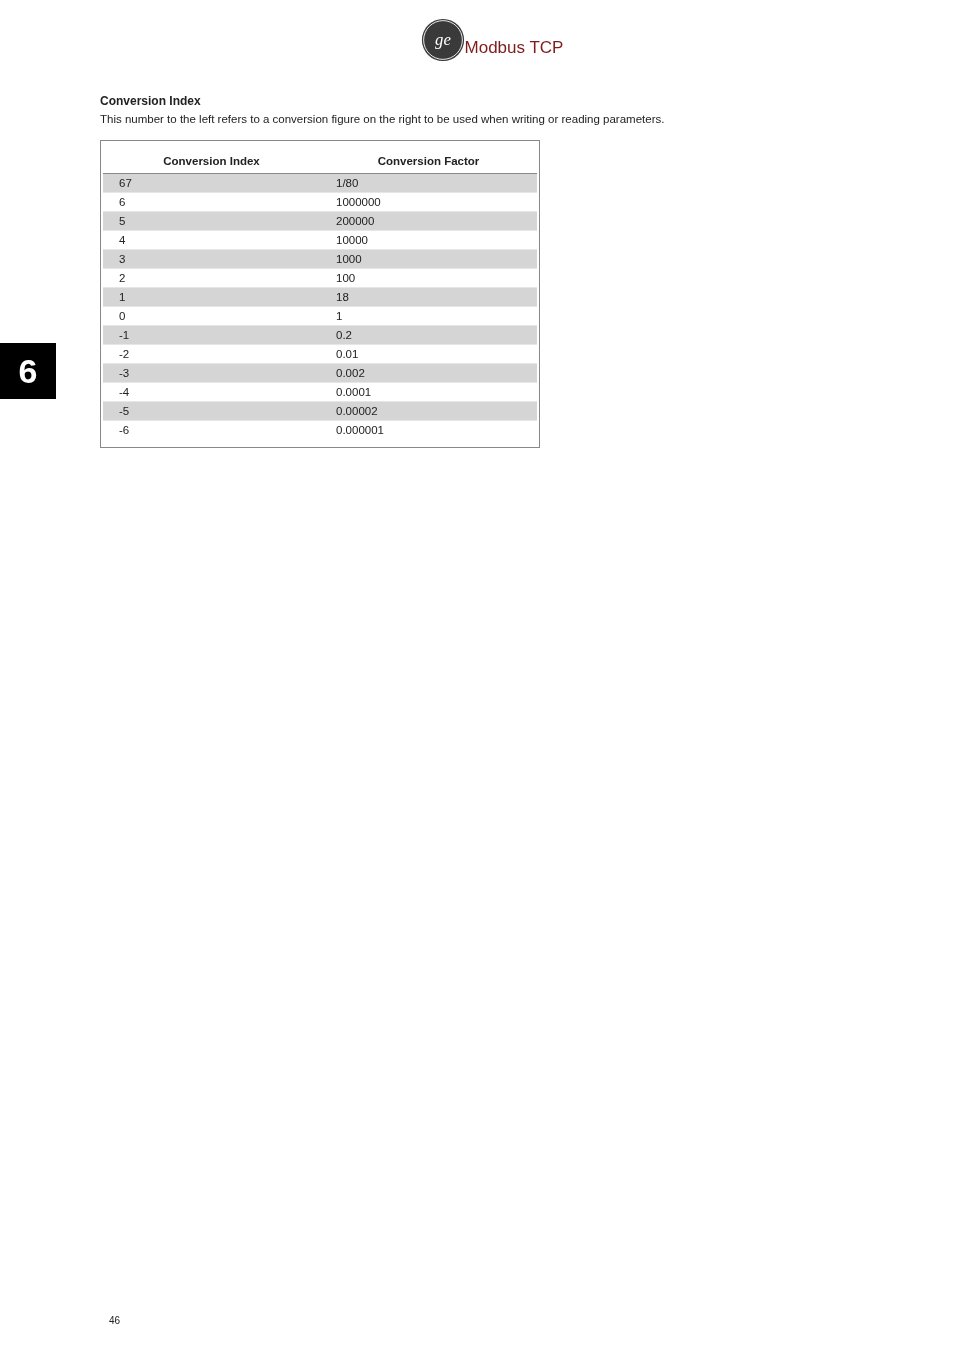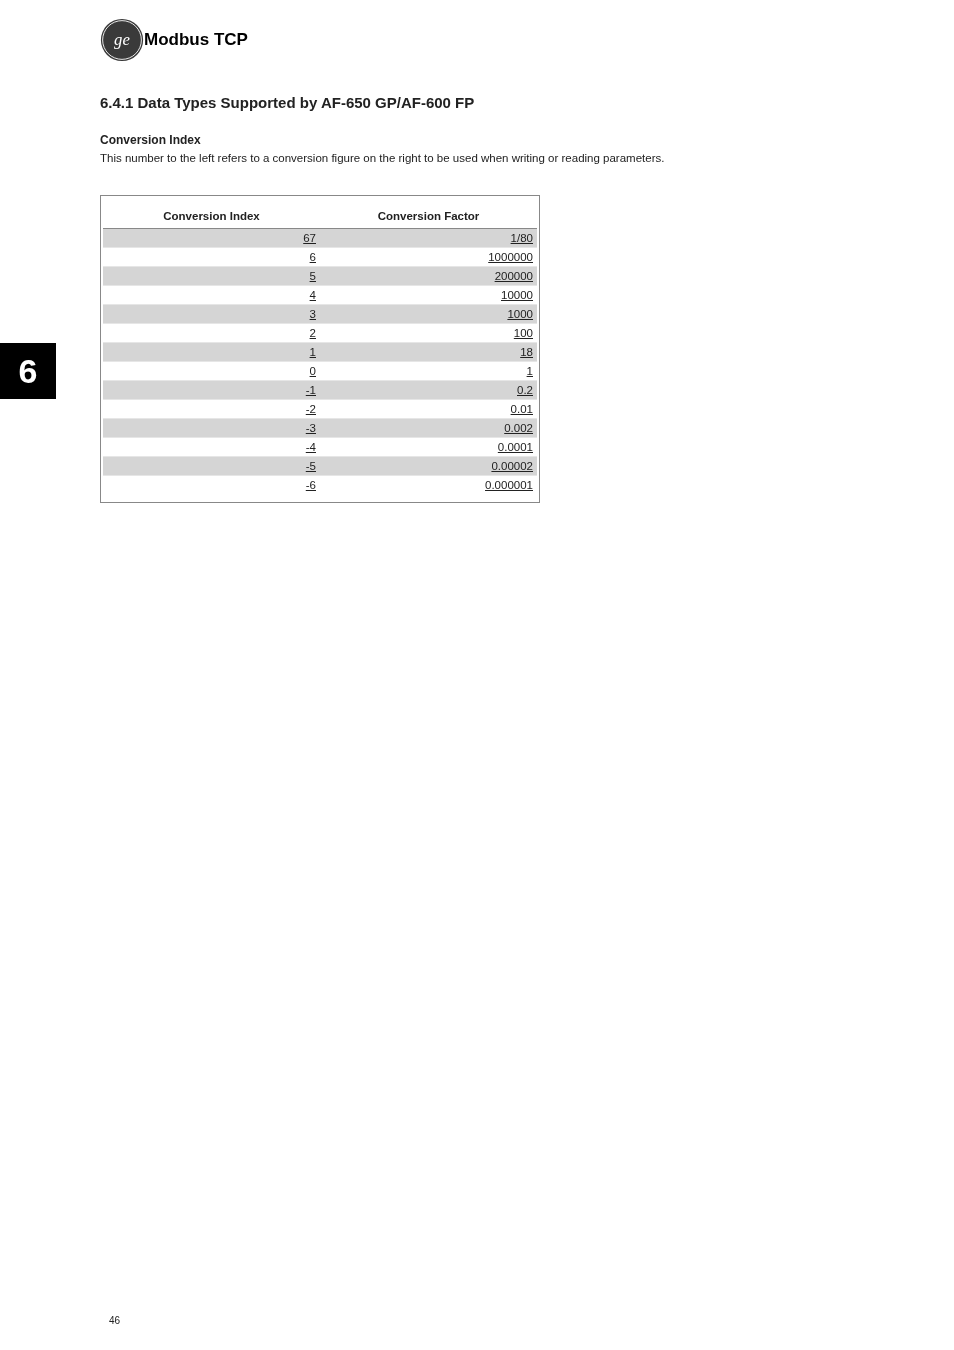--- a/index.html
+++ b/index.html
@@ -6,33 +6,32 @@
   html, body {
     width: 954px;
     height: 1350px;
     font-family: Arial, Helvetica, sans-serif;
     background: #fff;
     color: #222;
     position: relative;
   }
   .header {
     display: flex;
-    justify-content: flex-start;
+    justify-content: center;
     align-items: flex-start;
     padding: 18px 70px 0 100px;
   }
   .logo-wrap {
     width: 44px;
     height: 44px;
   }
   .header-title {
-    color: #000000;
+    color: #7f1d1d;
     font-size: 17px;
-    margin-top: 12px;
-    font-weight: bold;
+    margin-top: 20px;
   }
   .section-tab {
     position: absolute;
     left: 0;
     top: 343px;
     width: 56px;
     height: 56px;
     background: #000;
     color: #fff;
     font-size: 34px;
@@ -55,44 +54,43 @@
     margin-bottom: 22px;
   }
   h3.para-head {
     font-size: 12px;
     font-weight: bold;
     margin-bottom: 4px;
   }
   p.para {
     font-size: 11.5px;
     line-height: 1.35;
-    margin-bottom: 28px;
+    margin-bottom: 12px;
   }
   .table-wrap {
     border: 1px solid #888;
     width: 440px;
     padding: 10px 2px 8px 2px;
   }
   table.conv {
     width: 100%;
     border-collapse: collapse;
     font-size: 11.5px;
   }
   table.conv th {
     font-weight: bold;
     text-align: center;
     padding: 4px 0 6px 0;
     border-bottom: 1px solid #888;
   }
   table.conv th:first-child { width: 50%; }
   table.conv td {
-    text-align: right;
-    padding: 3px 4px;
+    text-align: left;
+    padding: 3px 16px;
     border-bottom: 1px solid #e6e6e6;
-    text-decoration: underline;
   }
   table.conv tbody tr.shade td {
     background: #d5d5d5;
   }
   table.conv tbody tr:last-child td {
     border-bottom: none;
   }
   .page-num {
     position: absolute;
     bottom: 24px;
@@ -111,21 +109,20 @@
       <circle cx="50" cy="50" r="44" fill="none" stroke="#fff" stroke-width="2"></circle>
       <text x="50" y="62" text-anchor="middle" font-family="Georgia, serif" font-style="italic" font-size="38" fill="#fff">ge</text>
     </svg>
   </div>
   <div class="header-title">Modbus TCP</div>
 </div>
 
 <div class="section-tab">6</div>
 
 <div class="content">
-  <h2 class="subheading">6.4.1  Data Types Supported by AF-650 GP/AF-600 FP</h2>
   <h3 class="para-head">Conversion Index</h3>
   <p class="para">This number to the left refers to a conversion figure on the right to be used when writing or reading parameters.</p>
 
   <div class="table-wrap">
     <table class="conv">
       <thead>
         <tr>
           <th>Conversion Index</th>
           <th>Conversion Factor</th>
         </tr>

